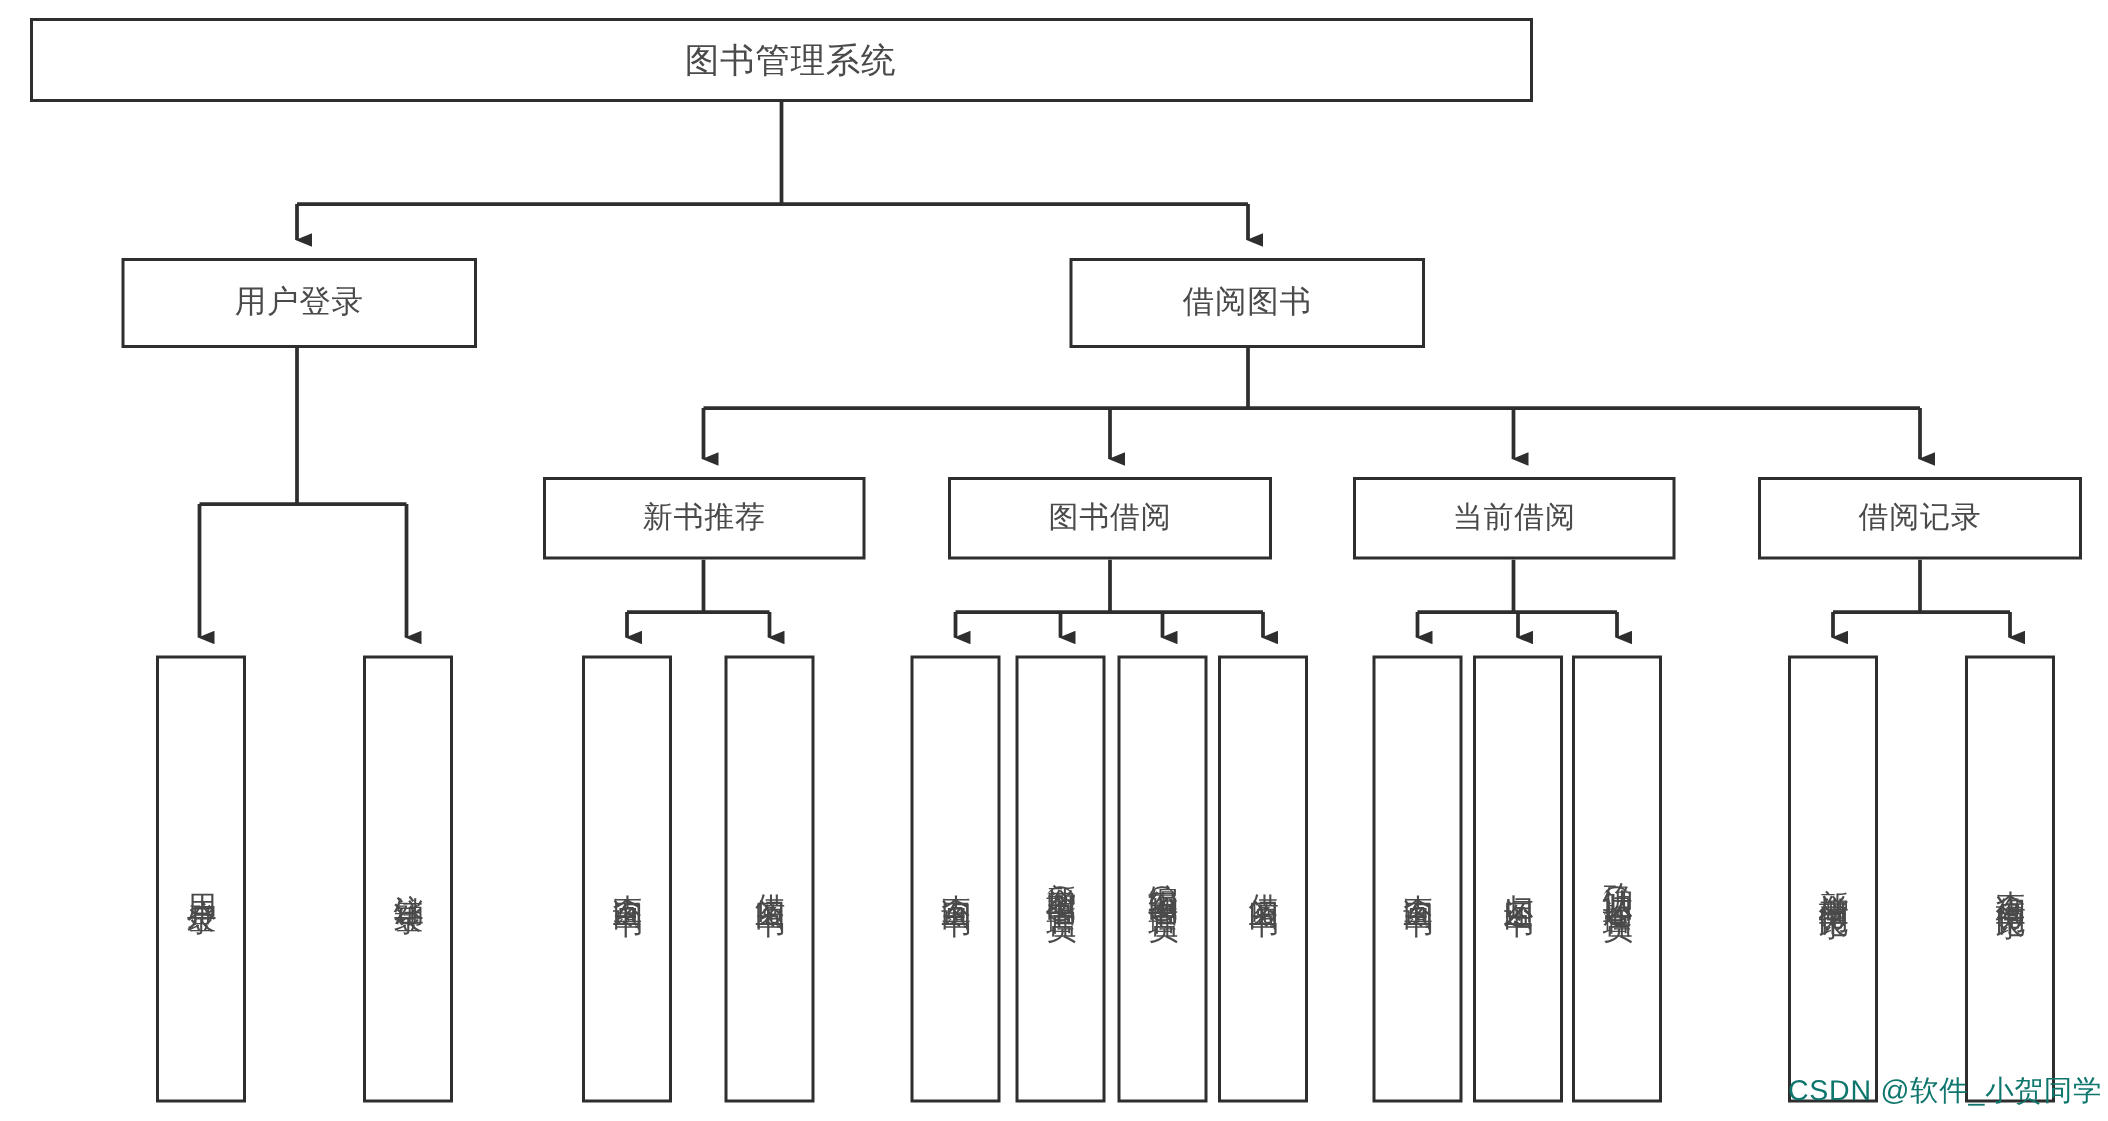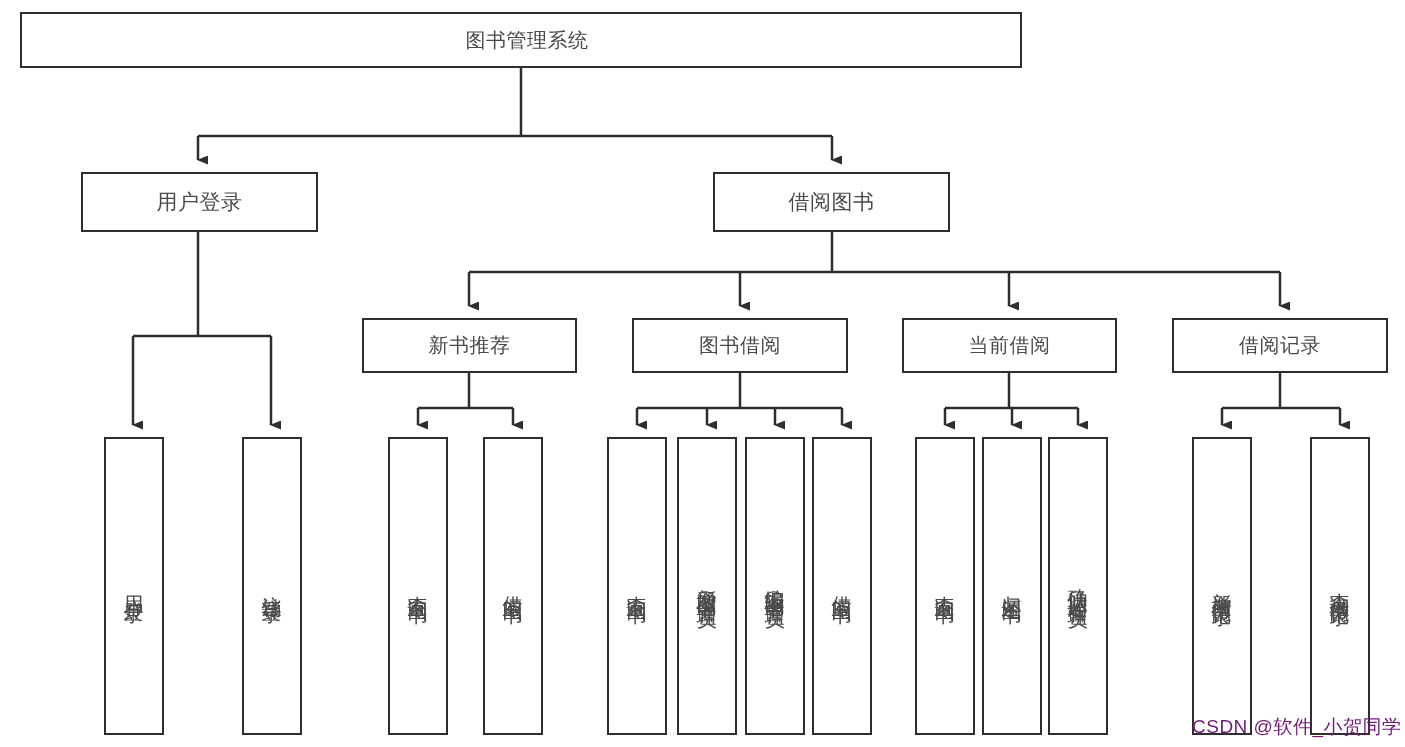--- a/index.html
+++ b/index.html
@@ -18,21 +18,21 @@
     position:absolute;
     box-sizing:border-box;
     border:2.5px solid #2e2e2e;
     background:#ffffff;
     display:flex;
     align-items:center;
     justify-content:center;
     text-align:center;
     color:#4a4a4a;
   }
-  .node.root{font-size:20px;padding-left:12px;}
+  .node.root{font-size:23px;padding-left:12px;}
   .node.lvl2{font-size:21px;}
   .node.lvl3{font-size:20px;}
   .node.leaf{font-size:20px;}
   .node .label{
     display:block;
     line-height:1.15;
     letter-spacing:0.5px;
     white-space:nowrap;
   }
   
@@ -44,21 +44,21 @@
   }
   svg.wires{
     position:absolute;
     left:0;top:0;
     width:1405px;height:747px;
     pointer-events:none;
   }
   .watermark{
     position:absolute;
     font-size:19px;
-    color:#701a75;
+    color:#0f766e;
     white-space:nowrap;
     letter-spacing:0.5px;
   }
 </style>
 </head>
 <body>
 
 <div id="canvas">
 
   <svg class="wires" viewBox="0 0 1405 747" xmlns="http://www.w3.org/2000/svg">

